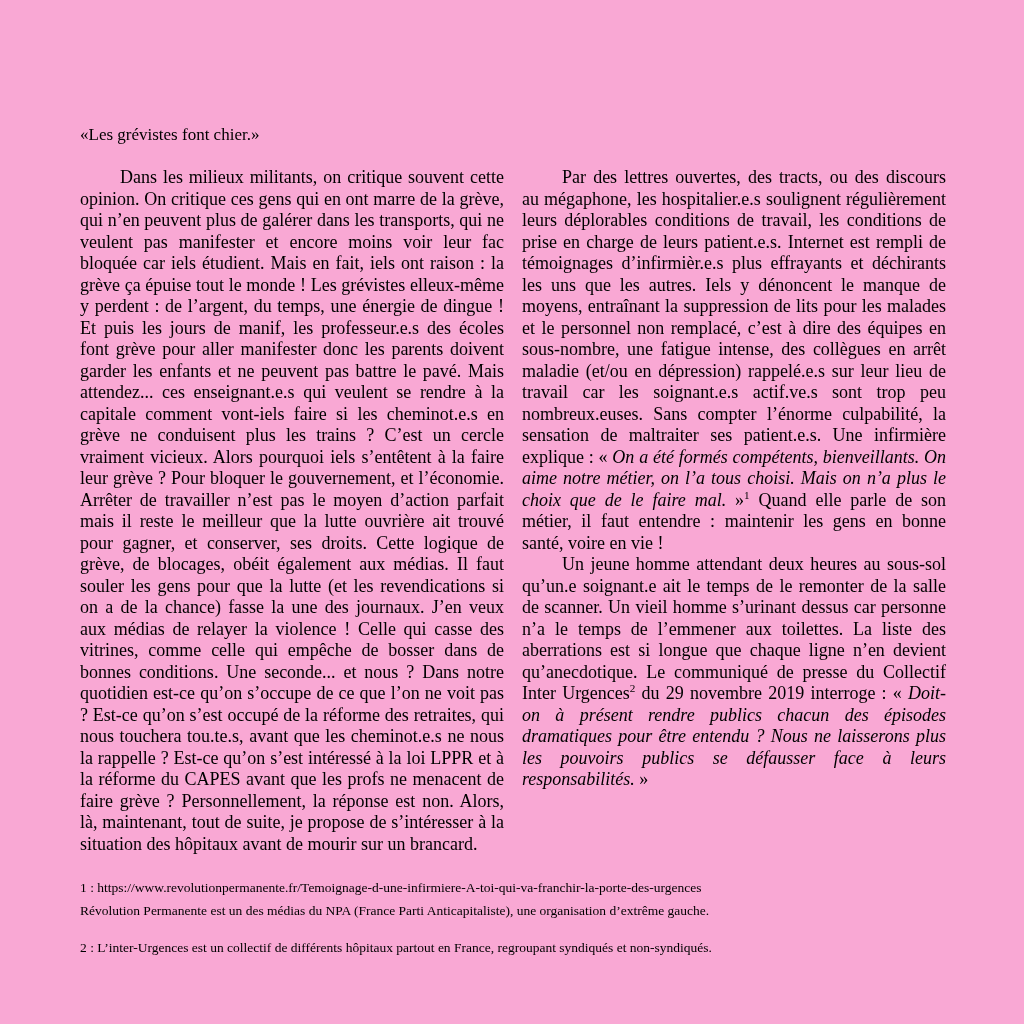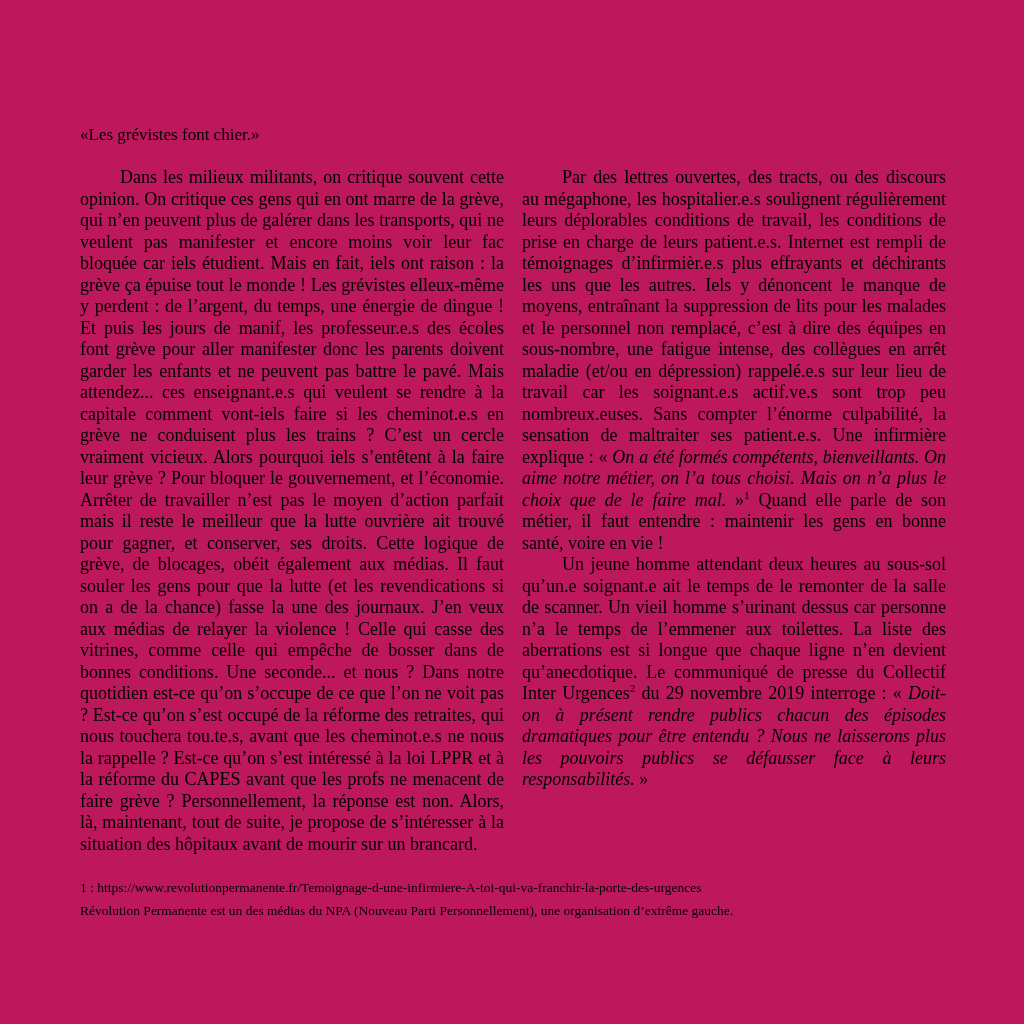--- a/index.html
+++ b/index.html
@@ -4,21 +4,21 @@
 <style>
   html, body {
     margin: 0;
     padding: 0;
     background: #ffffff;
   }
   .page {
     position: relative;
     width: 1024px;
     height: 1024px;
-    background: #be185d;
+    background: #f9a8d4;
     color: #000000;
     font-family: "Liberation Serif", "DejaVu Serif", serif;
     overflow: hidden;
   }
   .heading {
     position: absolute;
     left: 80px;
     top: 124px;
     font-size: 17px;
     line-height: 21px;
@@ -73,16 +73,19 @@
       </div>
     <div class="col" id="col-right">
         <p><span>Par des lettres ouvertes, des tracts, ou des discours au mégaphone, les hospitalier.e.s soulignent régulièrement leurs déplorables conditions de travail, les conditions de prise en charge de leurs patient.e.s. Internet est rempli de témoignages d’infirmièr.e.s plus effrayants et déchirants les uns que les autres. Iels y dénoncent le manque de moyens, entraînant la suppression de lits pour les malades et le personnel non remplacé, c’est à dire des équipes en sous-nombre, une fatigue intense, des collègues en arrêt maladie (et/ou en dépression) rappelé.e.s sur leur lieu de travail car les soignant.e.s actif.ve.s sont trop peu nombreux.euses. Sans compter l’énorme culpabilité, la sensation de maltraiter ses patient.e.s. Une infirmière explique : « </span><span class="italic">On a été formés compétents, bienveillants. On aime notre métier, on l’a tous choisi. Mais on n’a plus le choix que de le faire mal.</span><span> »</span><sup>1</sup><span> Quand elle parle de son métier, il faut entendre : maintenir les gens en bonne santé, voire en vie !</span></p>
         <p><span>Un jeune homme attendant deux heures au sous-sol qu’un.e soignant.e ait le temps de le remonter de la salle de scanner. Un vieil homme s’urinant dessus car personne n’a le temps de l’emmener aux toilettes. La liste des aberrations est si longue que chaque ligne n’en devient qu’anecdotique. Le communiqué de presse du Collectif Inter Urgences</span><sup>2</sup><span> du 29 novembre 2019 interroge : « </span><span class="italic">Doit-on à présent rendre publics chacun des épisodes dramatiques pour être entendu ? Nous ne laisserons plus les pouvoirs publics se défausser face à leurs responsabilités.</span><span> »</span></p>
       </div>
   </div>
 
   <div class="footnotes" id="footnotes">
       <div class="fn">
         <div>1 : https://www.revolutionpermanente.fr/Temoignage-d-une-infirmiere-A-toi-qui-va-franchir-la-porte-des-urgences</div>
-        <div>Révolution Permanente est un des médias du NPA (Nouveau Parti Personnellement), une organisation d’extrême gauche.</div>
+        <div>Révolution Permanente est un des médias du NPA (France Parti Anticapitaliste), une organisation d’extrême gauche.</div>
+      </div>
+      <div class="fn">
+        <div>2 : L’inter-Urgences est un collectif de différents hôpitaux partout en France, regroupant syndiqués et non-syndiqués.</div>
       </div>
     </div>
 </div>
 
 </body></html>

